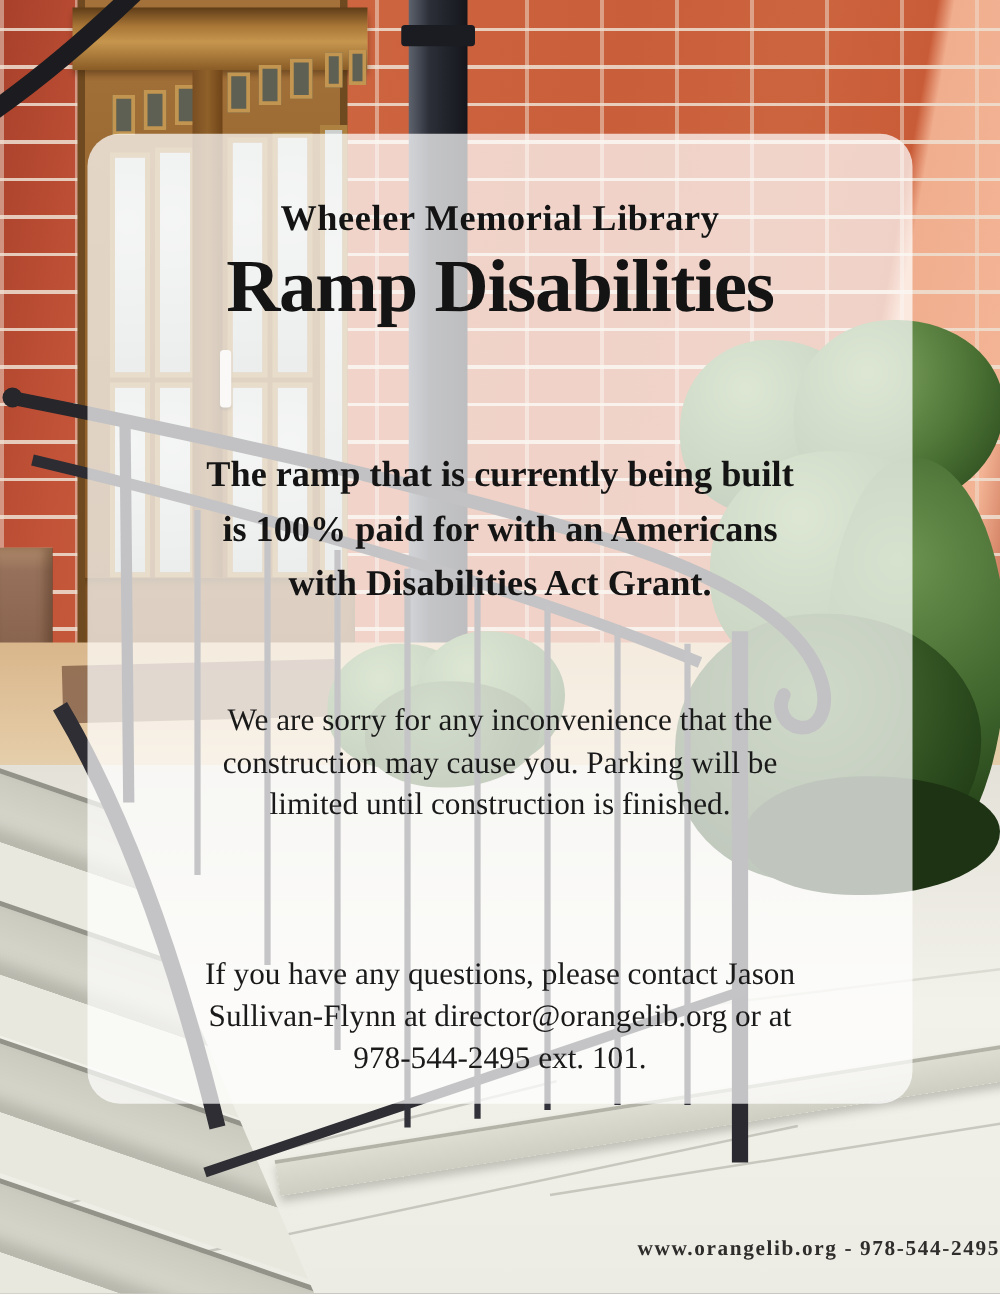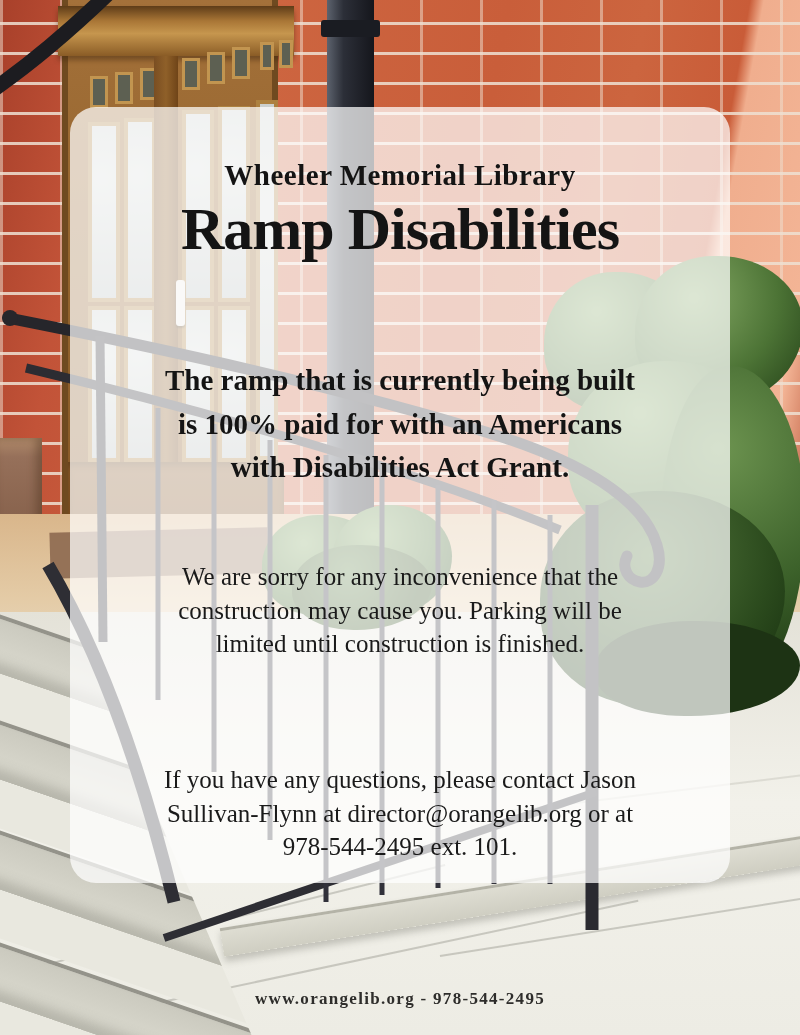--- a/index.html
+++ b/index.html
@@ -64,21 +64,21 @@
   
   .card{ left:70px; top:107px; width:660px; height:776px;
     background:rgba(255,255,255,.72); border-radius:26px;}
   
   .txt{ left:70px; width:660px; text-align:center; color:#141414; white-space:pre-line;}
   .eyebrow{ top:159px; font-size:29px; font-weight:700; letter-spacing:.5px;}
   .title{ top:196px; font-size:60px; font-weight:700; line-height:1.1; letter-spacing:-1px; margin:0;}
   .lead{ top:359px; font-size:29px; font-weight:700; line-height:1.5; margin:0;text-align:center;}
   .body-text{ top:560px; font-size:25px; font-weight:400; line-height:1.34; margin:0; color:#1a1a1a;}
   .body-text.contact{ top:723px;margin-top:40px;}
-  .footer-line{ left:0; top:989px; width:800px; text-align:center;
+  .footer-line{ left:0; top:989px; width:800px; text-align:right;
     font-size:17px; font-weight:700; letter-spacing:1.3px; color:#2e2d2b;}
 </style>
 </head>
 <body>
 
 <div class="page">
 
   <div class="abs brick-wall"></div>
 
   <div class="abs door">

